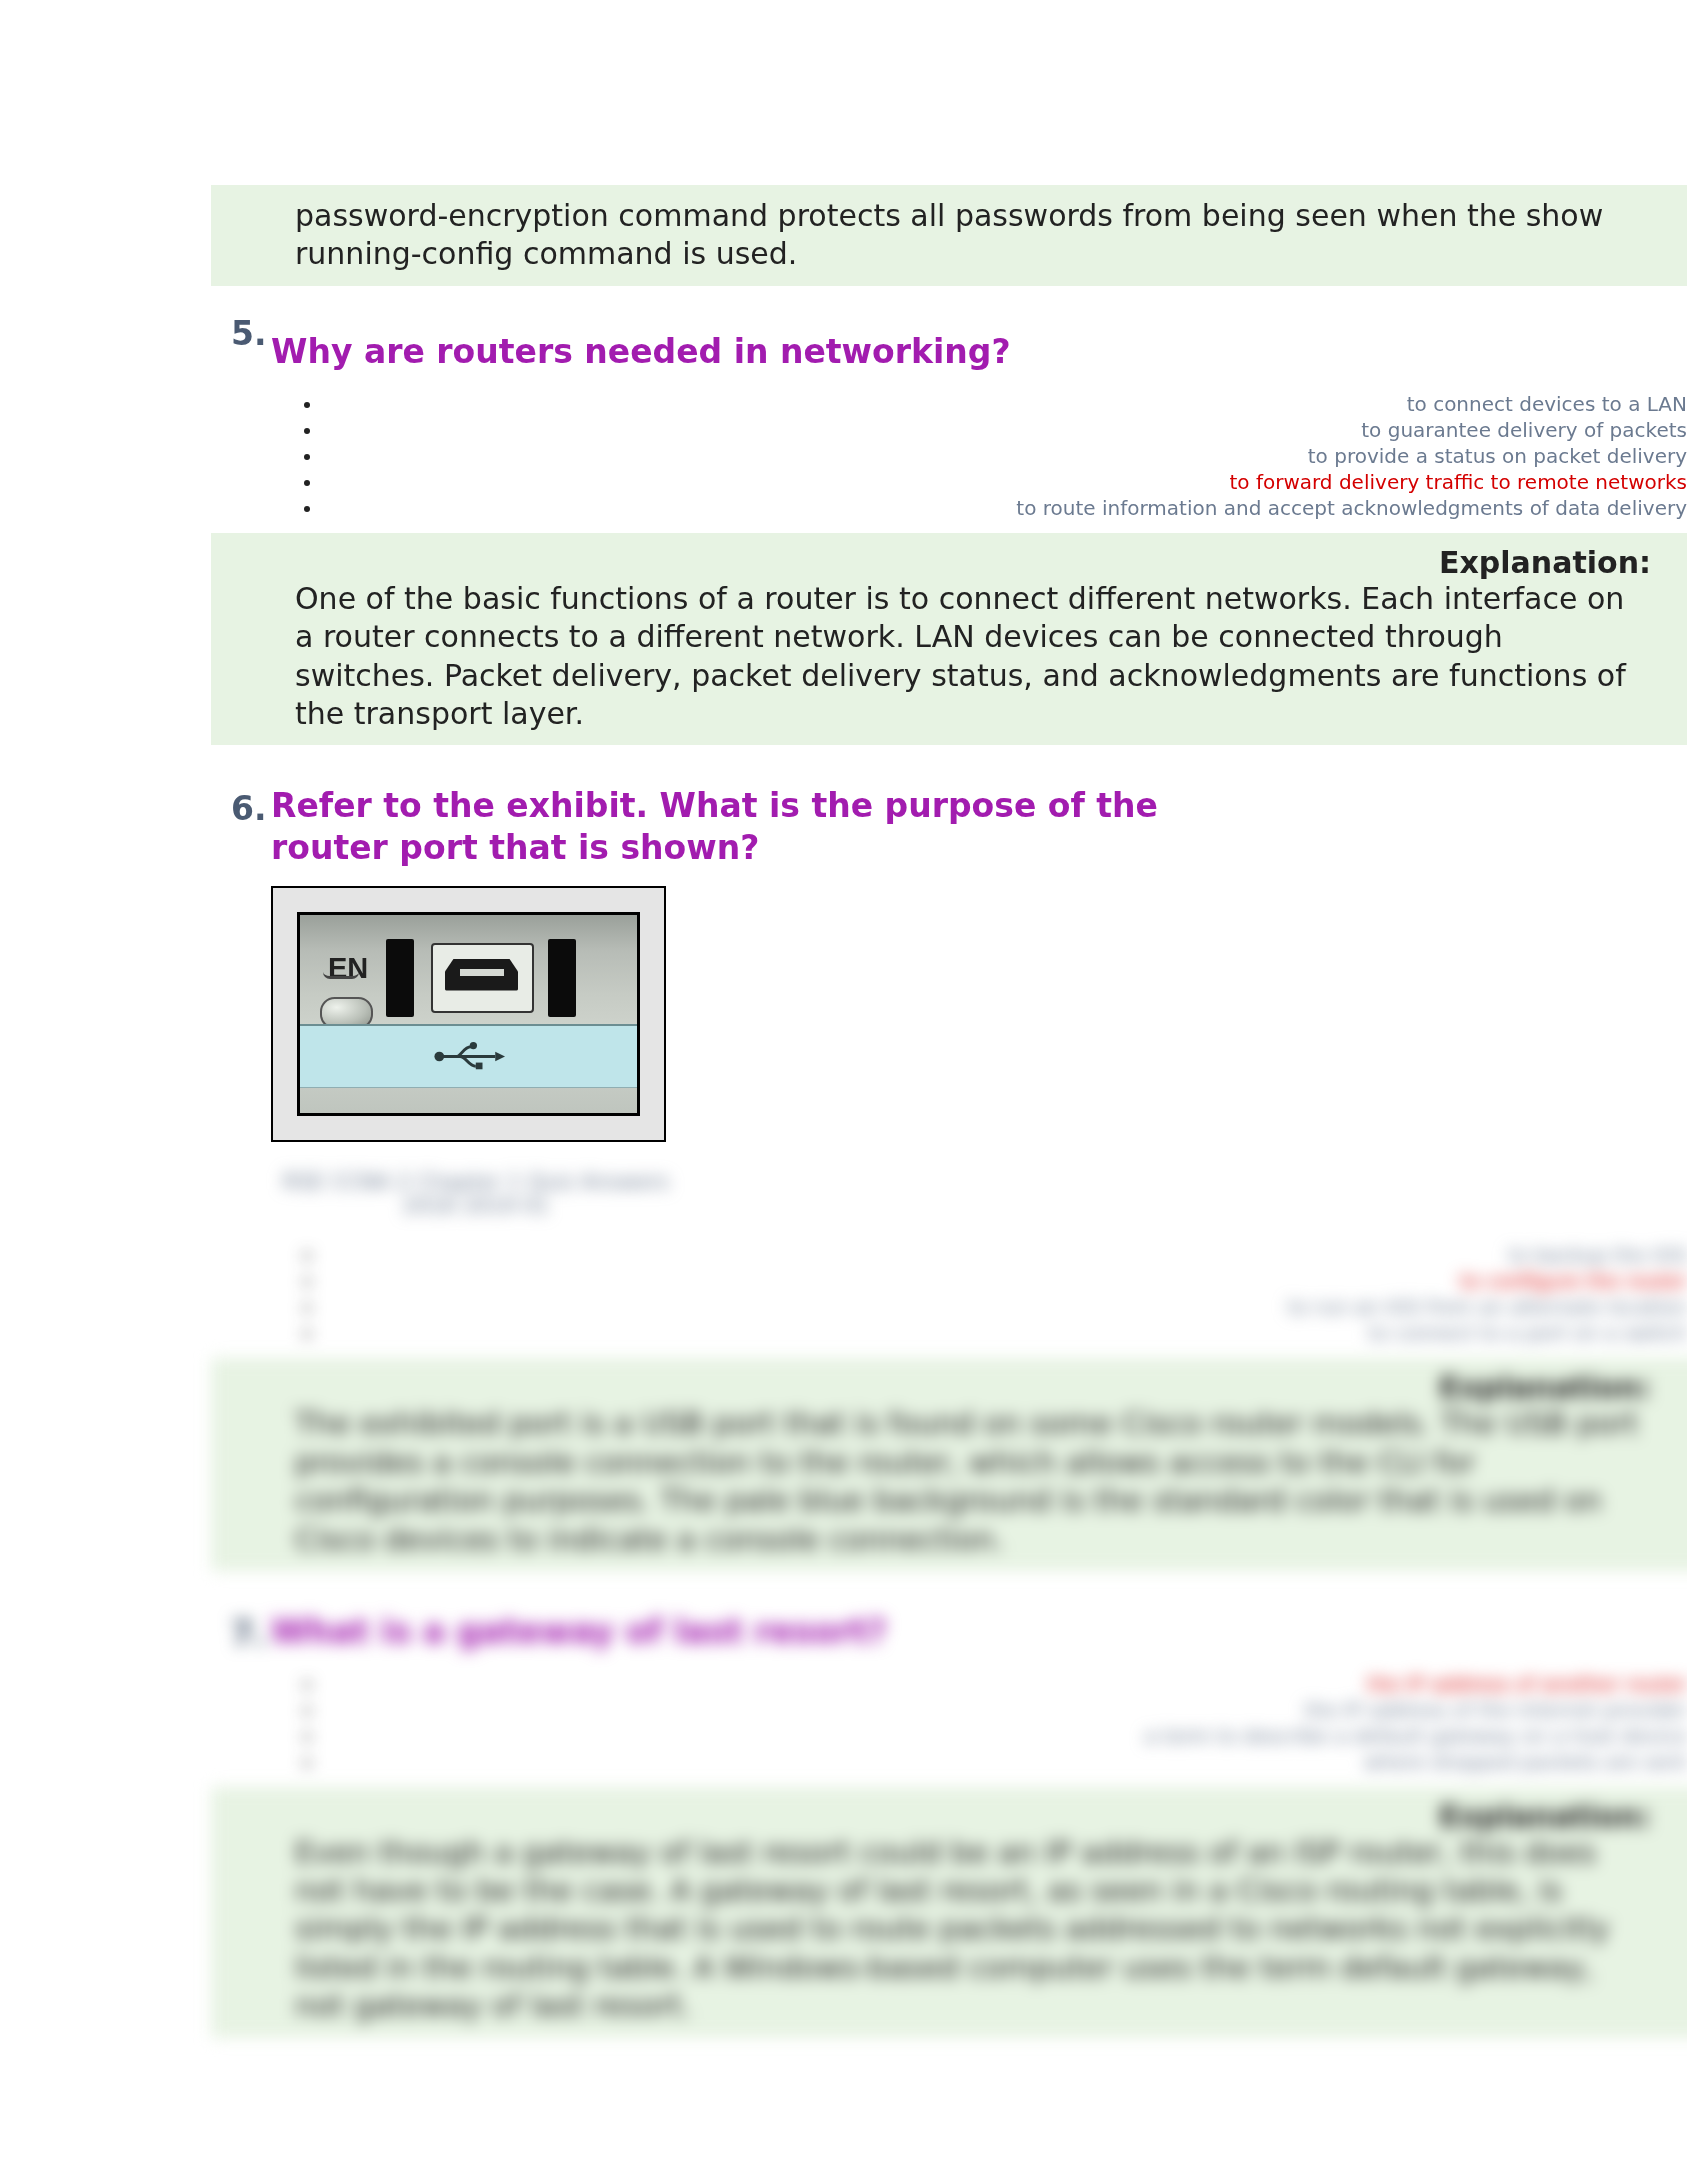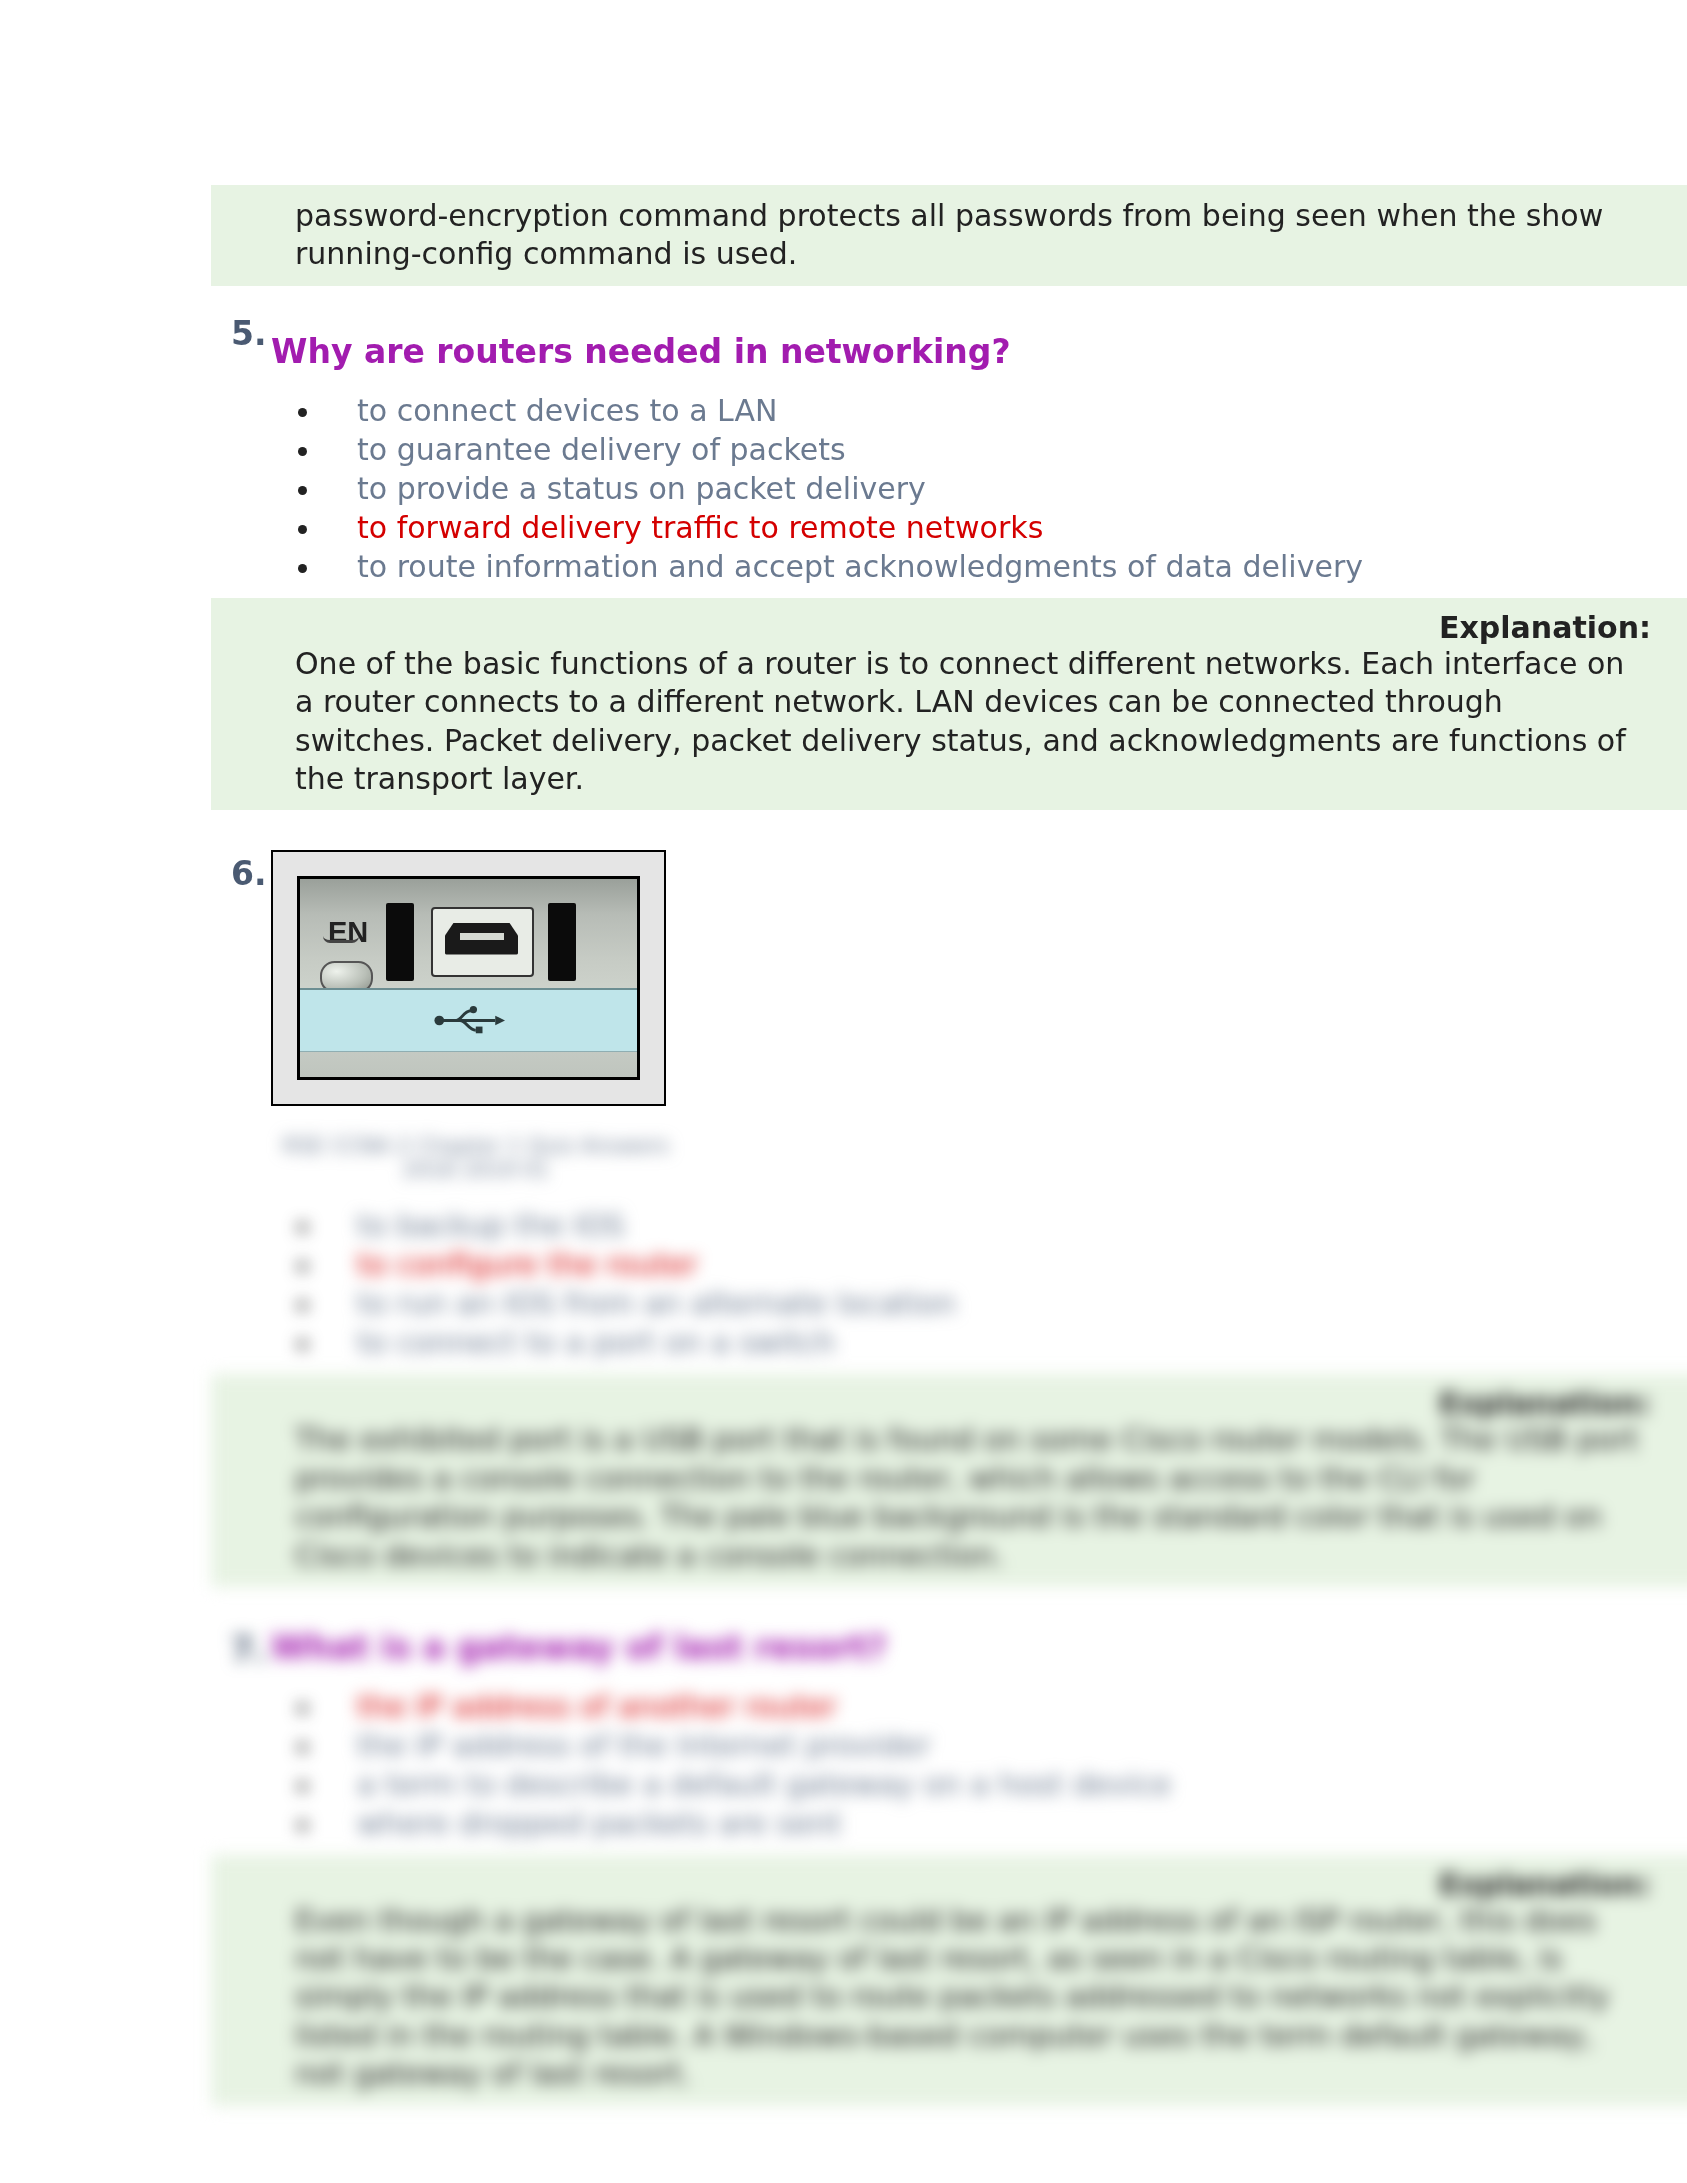--- a/index.html
+++ b/index.html
@@ -53,21 +53,22 @@
   }
   .explain-text {
     font-size: 30px;
     line-height: 1.28;
     color: #222;
   }
   ul.answers {
     list-style: disc;
     margin: 0 0 12px 0;
     padding-left: 52px;
-    font-size: 30px;
+    font-size: 20px;
+    text-align: right;
   }
   ul.answers li {
     color: #222;
     padding-left: 34px;
     line-height: 1.3;
   }
   ul.answers li .ans {
     color: #6b7a90;
   }
   ul.answers li .ans-correct {
@@ -209,20 +210,21 @@
         <div class="explain-label">Explanation:</div>
         <div class="explain-text">One of the basic functions of a router is to connect different networks. Each interface on a router connects to a different network. LAN devices can be connected through switches. Packet delivery, packet delivery status, and acknowledgments are functions of the transport layer.</div>
       </div>
     </div>
   </div>
 
   <div class="spacer"></div>
 
   <div class="q-number" style="left:271px; margin-left:-40px; margin-top:4px; position:relative; top:0; float:left;">6.</div>
   <div class="content-col">
+    <div class="q-title" style="width:1012px;">Refer to the exhibit. What is the purpose of the router port that is shown?</div>
 
     <div class="exhibit-fig">
       <div class="exhibit-inner">
         <span class="en-label">EN</span>
         <div class="led-mark"></div>
         <div class="en-button"></div>
         <div class="slot-a"></div>
         <div class="usb-port"></div>
         <div class="slot-b"></div>
         <div class="usb-strip">

